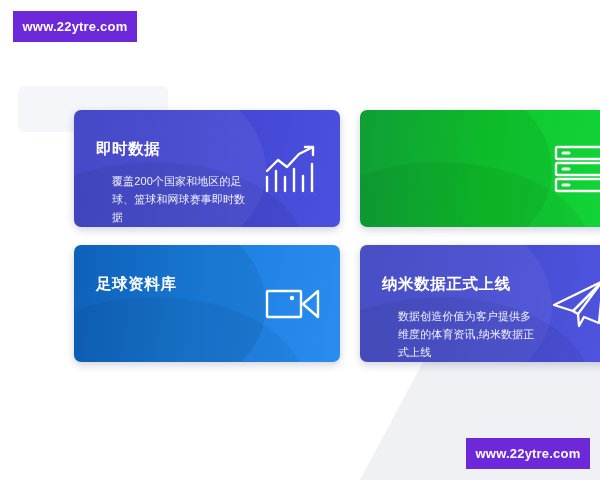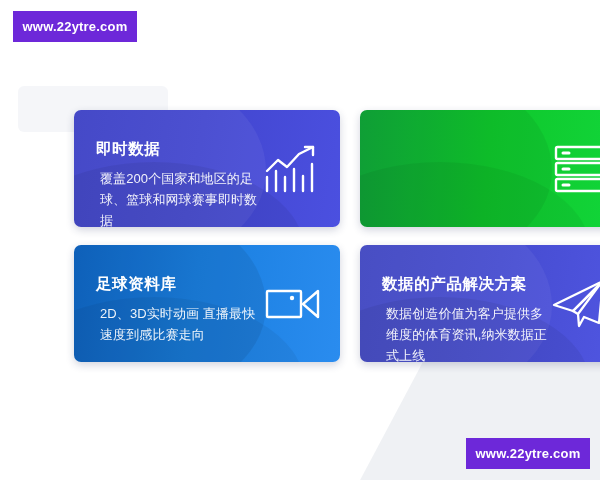--- a/index.html
+++ b/index.html
@@ -124,23 +124,23 @@
     color: #ffffff;
     font-size: 15.5px;
     font-weight: 700;
     letter-spacing: .6px;
     line-height: 1.1;
     margin: 0 0 11px 0;
     white-space: nowrap;
   }
   .card-desc {
     color: rgba(255,255,255,.93);
-    font-size: 13px;
+    font-size: 11px;
     line-height: 1.62;
-    margin: 4px;
+    margin: 16px;
     letter-spacing: .1px;
   }
 
   .card-icon {
     position: absolute;
     right: 16px;
     top: 50%;
     transform: translateY(-50%);
     width: 62px;
     height: 56px;
@@ -216,36 +216,35 @@
           <line x1="11" y1="41" x2="17" y2="41" stroke-width="3"></line>
         </svg>
       </div>
     </div>
 
     <div class="card" id="card-animation-live">
       <div class="card-wave"></div>
       <div class="card-wave-2"></div>
       <div class="card-body">
         <p class="card-title">足球资料库</p>
-        <p class="card-desc">2D、3D实时动画 直播最快速度到感比赛走向</p>
       </div>
       <div class="card-icon">
         <svg viewBox="0 0 58 42" width="58" height="42" fill="none" stroke="#ffffff" stroke-width="2.4" stroke-linecap="round" stroke-linejoin="round">
           <rect x="3" y="8" width="34" height="26" rx="1"></rect>
           <polygon points="39,21 54,8 54,34"></polygon>
           <circle cx="28" cy="15" r="2.2" fill="#ffffff" stroke="none"></circle>
         </svg>
       </div>
     </div>
 
     <div class="card" id="card-nami-data">
       <div class="card-wave"></div>
       <div class="card-wave-2"></div>
       <div class="card-body">
-        <p class="card-title">数据的产品解决方案</p>
+        <p class="card-title">纳米数据正式上线</p>
         <p class="card-desc">数据创造价值为客户提供多维度的体育资讯,纳米数据正式上线</p>
       </div>
       <div class="card-icon">
         <svg viewBox="0 0 56 52" width="56" height="52" fill="none" stroke="#ffffff" stroke-width="2.3" stroke-linecap="round" stroke-linejoin="round">
           <polygon points="52,3 3,27 22,33 50,5 27,36 28,48 33,39 48,45"></polygon>
           <line x1="22" y1="33" x2="50" y2="5"></line>
           <line x1="22" y1="33" x2="27" y2="36"></line>
         </svg>
       </div>
     </div>

